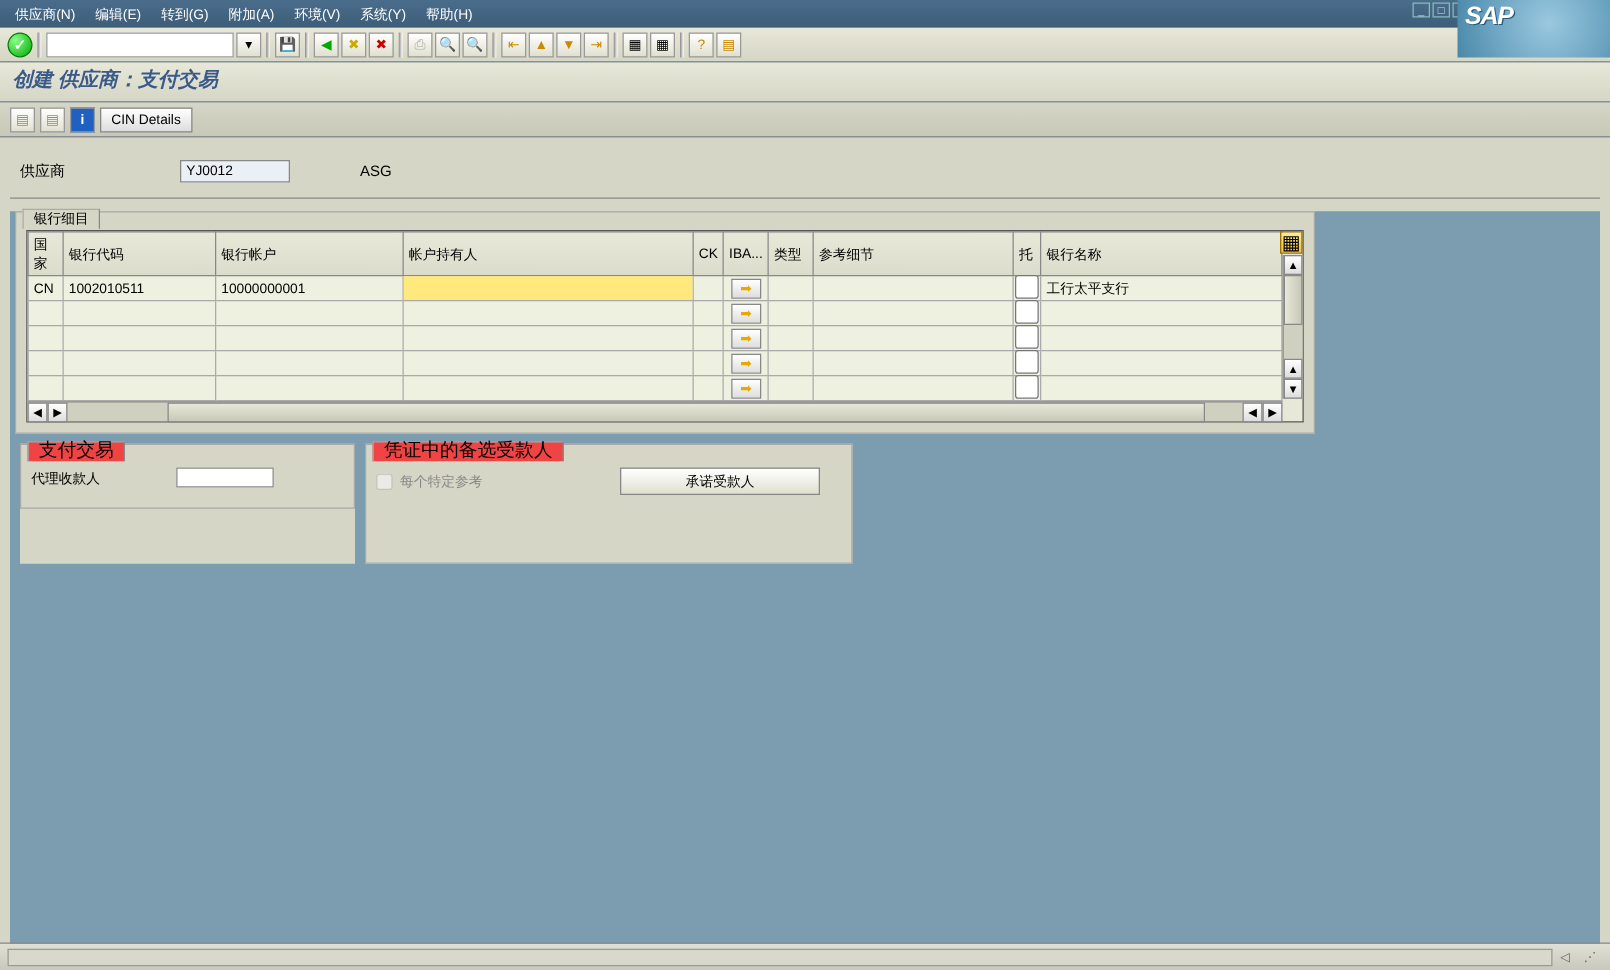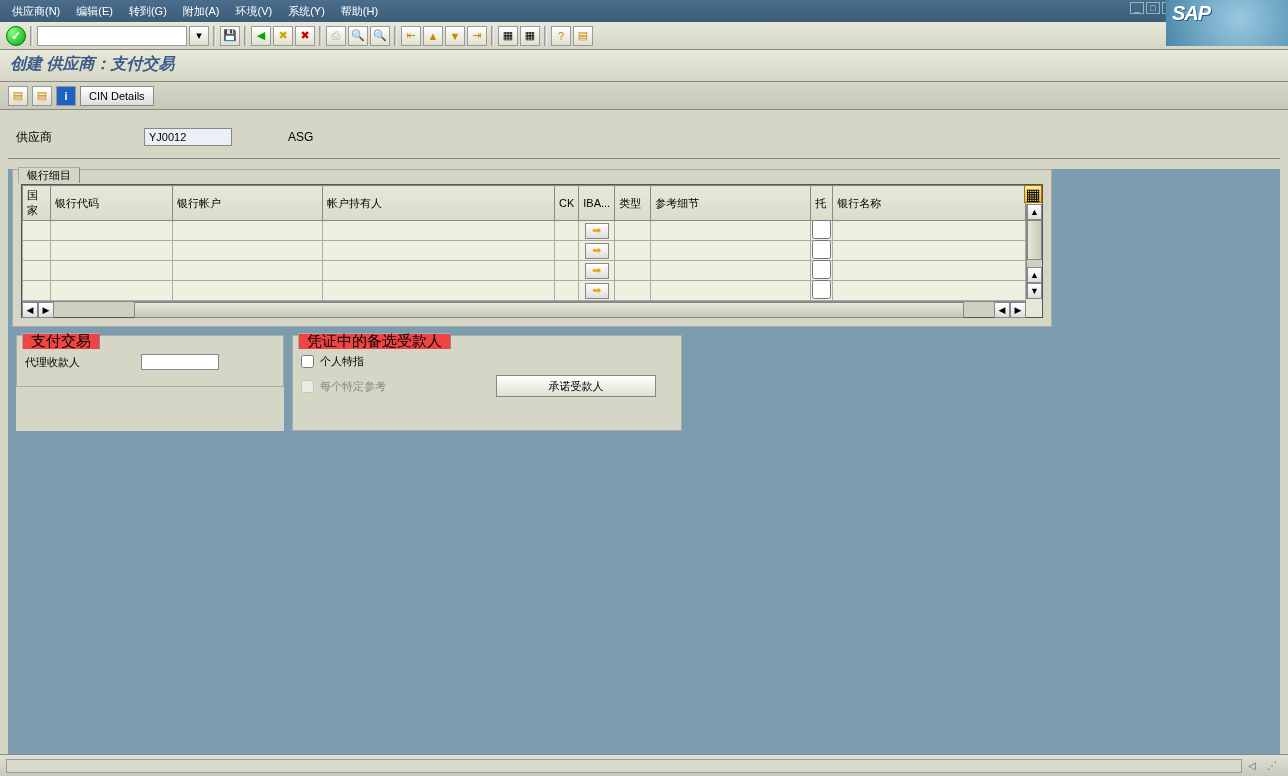--- a/index.html
+++ b/index.html
@@ -177,20 +177,34 @@
                 <th>CK</th>
                 <th>IBA...</th>
                 <th>类型</th>
                 <th>参考细节</th>
                 <th>托</th>
                 <th>银行名称</th>
               </tr>
             </thead>
             <tbody id="bank-tbody">
                 <tr>
+                  <td><input value="CN" style=""></td>
+                  <td><input value="1002010511" style=""></td>
+                  <td><input value="10000000001" style=""></td>
+                  <td class="active-cell"><input value="" style=""></td>
+                  <td><input value="" style=""></td>
+                  <td style="text-align:center"><span class="iba-btn">
+                      <span class="iba-arrow">➡</span>
+                    </span></td>
+                  <td><input value="" style=""></td>
+                  <td><input value="" style=""></td>
+                  <td style="text-align:center"><input type="checkbox" style=""></td>
+                  <td><input value="工行太平支行" style=""></td>
+                </tr>
+                <tr>
                   <td><input value="" style=""></td>
                   <td><input value="" style=""></td>
                   <td><input value="" style=""></td>
                   <td class=""><input value="" style=""></td>
                   <td><input value="" style=""></td>
                   <td style="text-align:center"><span class="iba-btn">
                       <span class="iba-arrow">➡</span>
                     </span></td>
                   <td><input value="" style=""></td>
                   <td><input value="" style=""></td>
@@ -267,24 +281,20 @@
           <div class="row">
             <label>代理收款人</label>
             <input type="text" style="">
           </div>
         </div>
       </div>
 
       <div class="panel panel2">
         <div class="panel-title-tab">凭证中的备选受款人</div>
         <div class="panel-body" style="min-height:96px;">
-          <div class="row">
-            <input type="checkbox" style="">
-            <label>个人特指</label>
-          </div>
           <div class="row disabled">
             <input type="checkbox" disabled="" style="">
             <label>每个特定参考</label>
             <button class="commit-btn">承诺受款人</button>
           </div>
         </div>
       </div>
     </div>
 
   </div>

